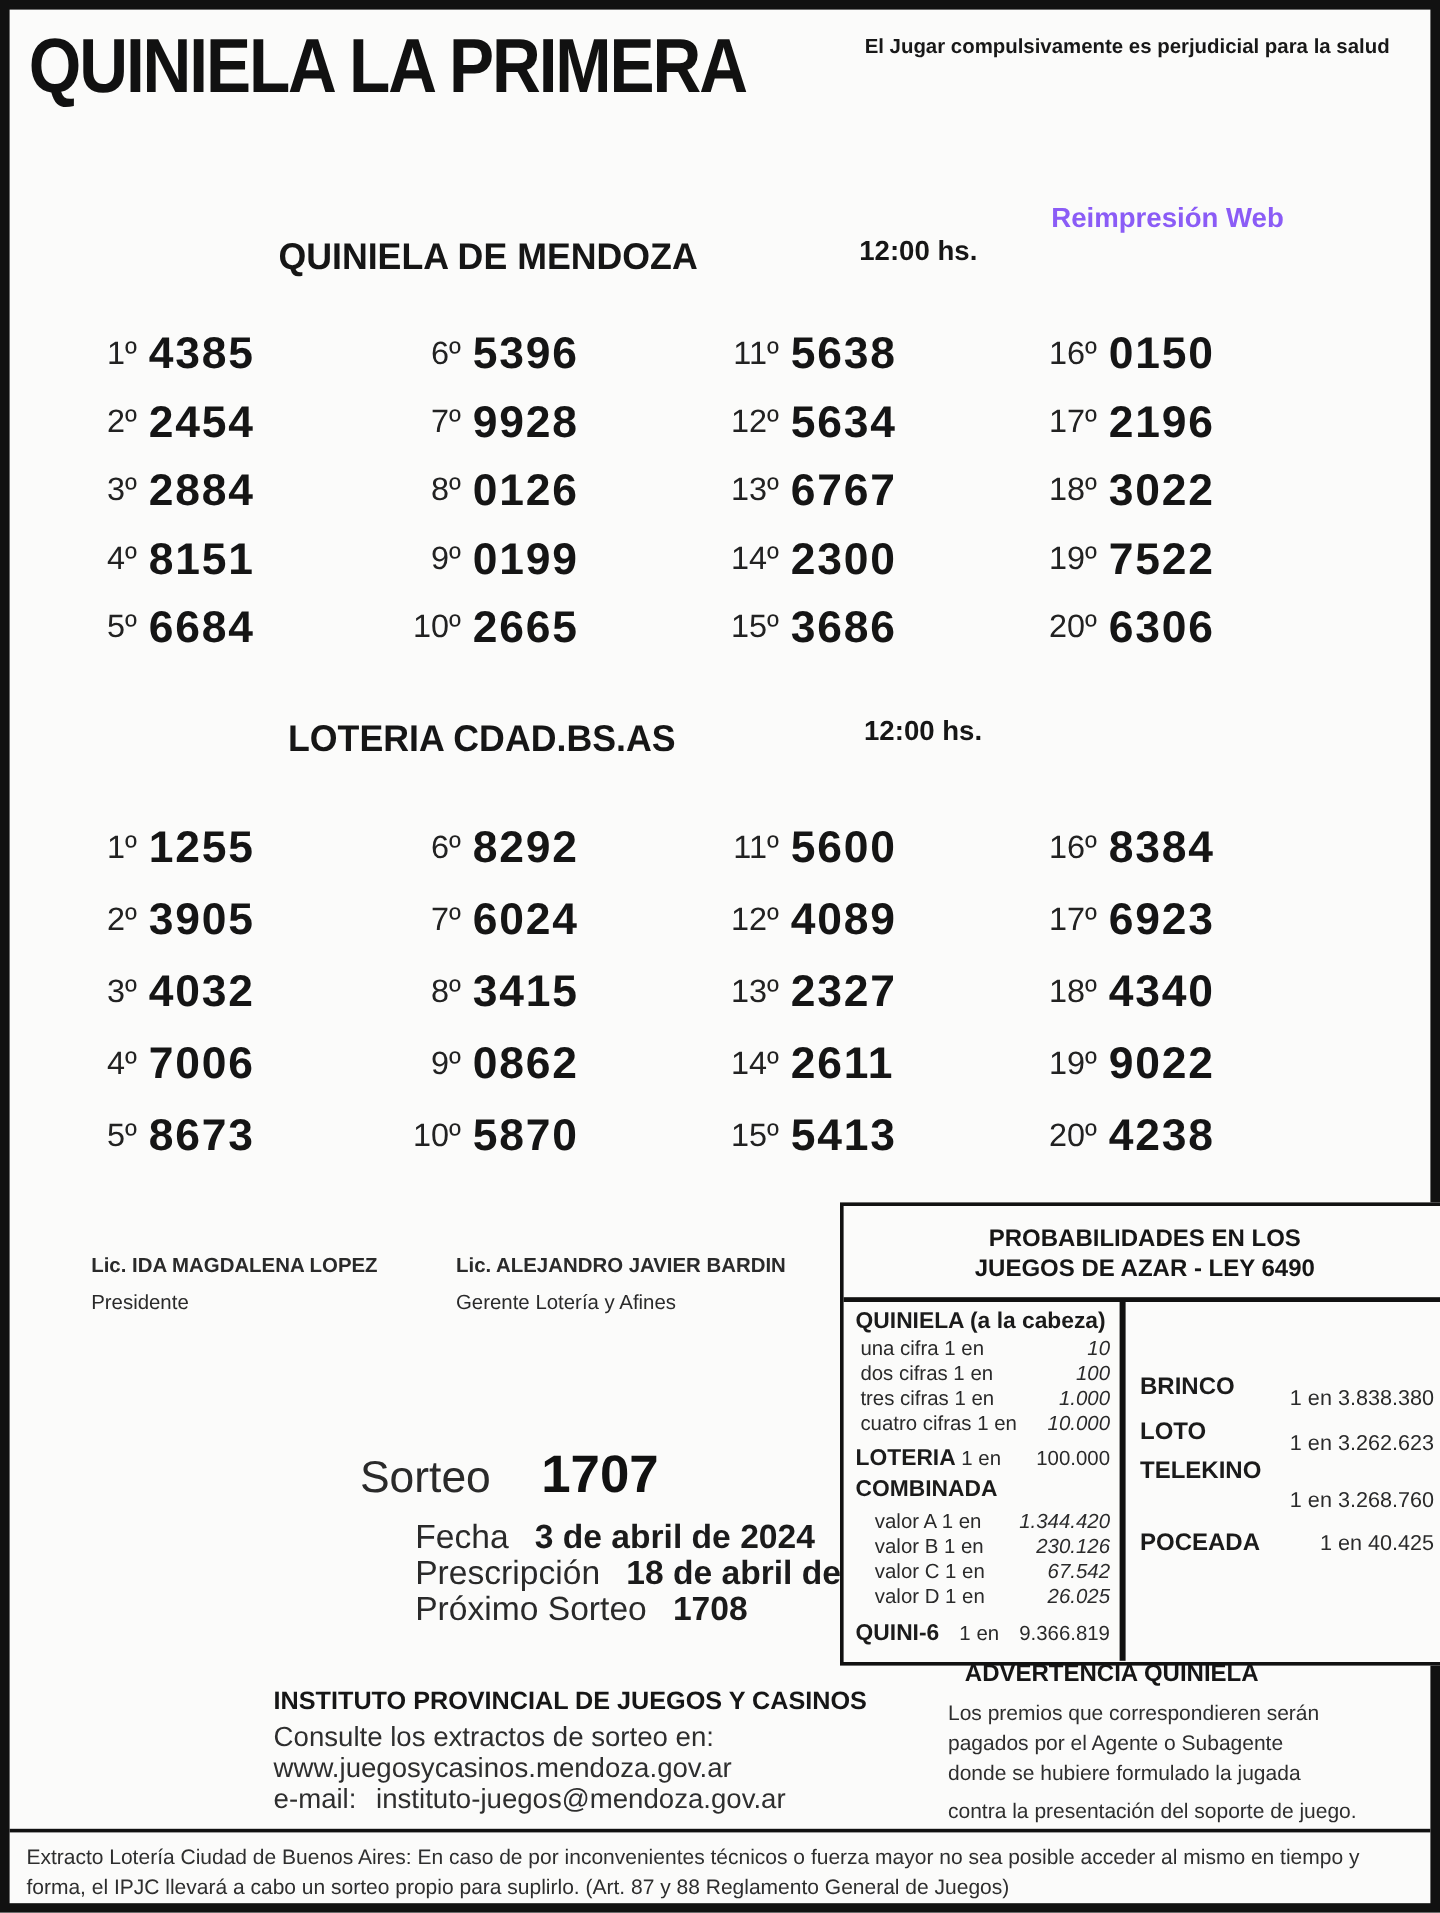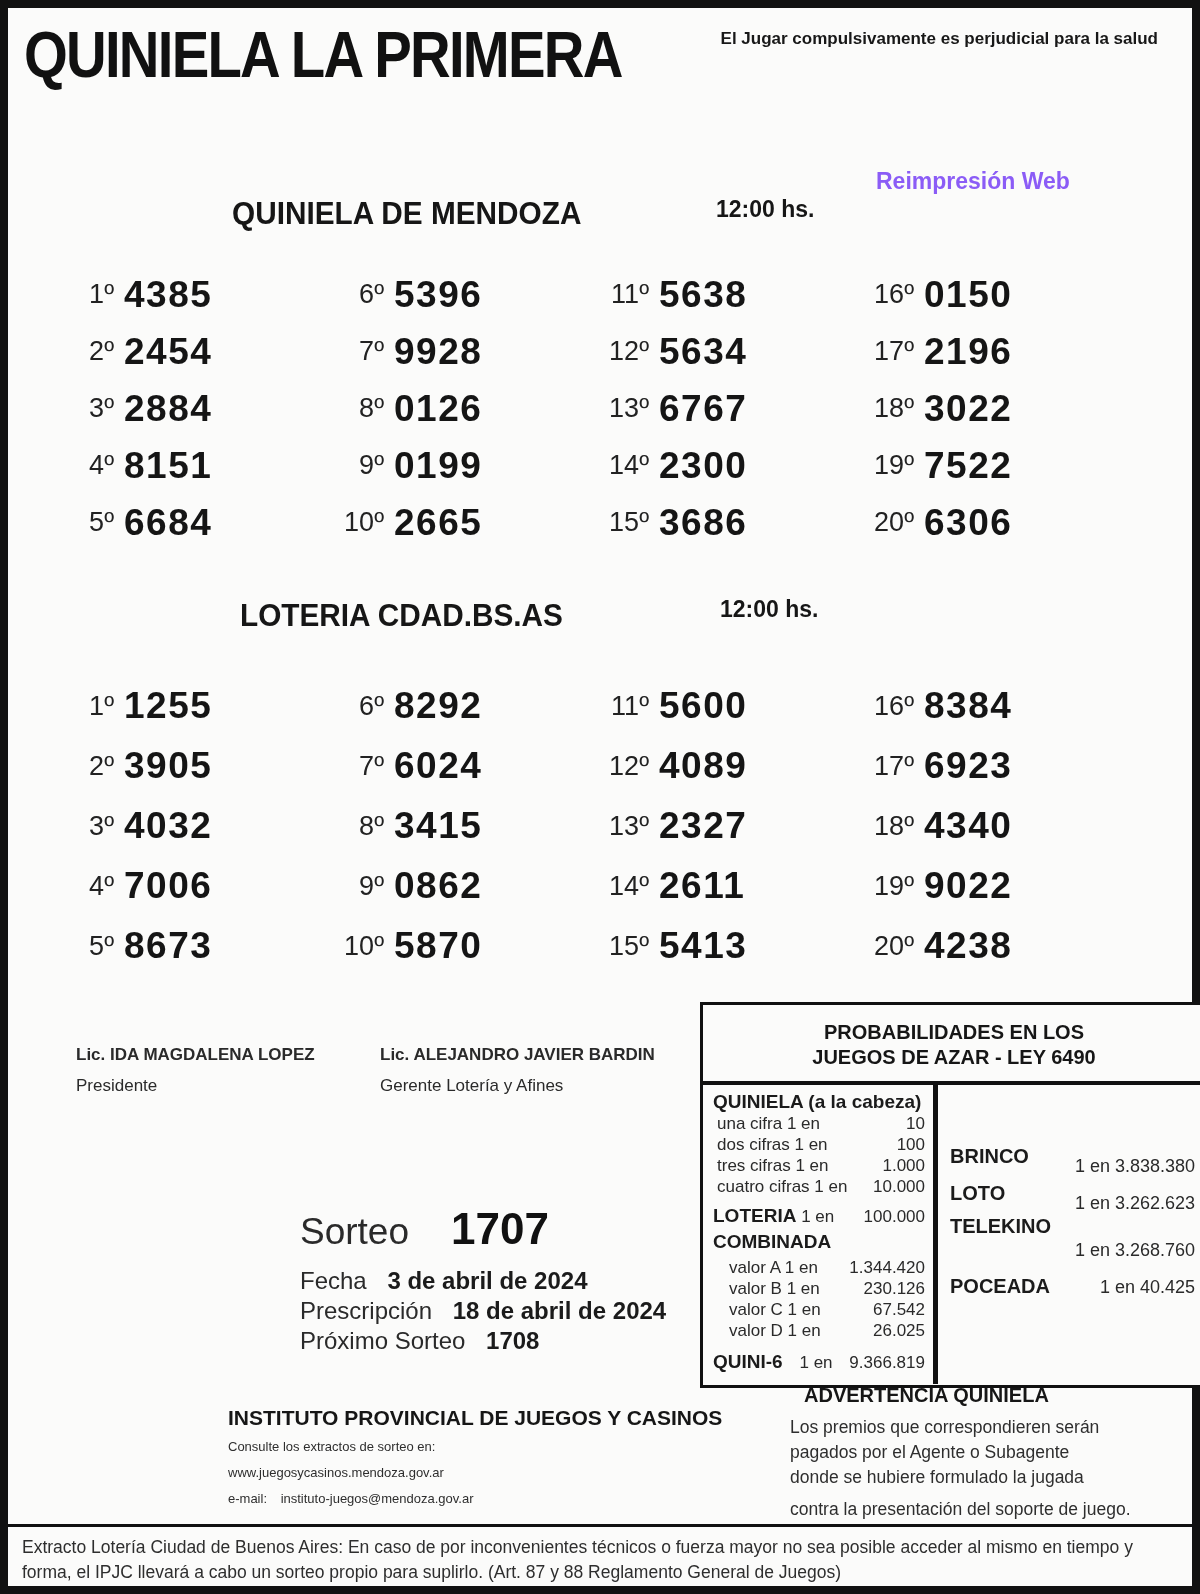--- a/index.html
+++ b/index.html
@@ -37,50 +37,50 @@
 
   .sig-name { font-size:17px; font-weight:700; color:#2a2a2a; }
   .sig-role { font-size:17px; color:#2a2a2a; }
   .sig1-name { left:68px; top:1037px; } .sig1-role { left:68px; top:1068px; }
   .sig2-name { left:372px; top:1037px; } .sig2-role { left:372px; top:1068px; }
 
   .draw-block { left:292px; top:1196px; }
   .draw-title { display:flex; align-items:baseline; gap:42px; margin-bottom:12px; }
   .draw-title .lbl { font-size:37px; color:#2a2a2a; }
   .draw-title .no { font-size:44px; font-weight:700; color:#111; }
-  .draw-row { font-size:24px; line-height:30px; color:#2a2a2a; }
+  .draw-row { font-size:28px; line-height:30px; color:#2a2a2a;margin-left:46px; }
   .draw-row .lbl { margin-right:14px; }
   .draw-row .val { font-weight:700; color:#1b1b1b; }
 
   .prob-box { left:692px; top:994px; width:508px; height:386px; border:3px solid #111; background:#fbfbfa; }
   .prob-head { height:80px; border-bottom:4px solid #111; text-align:center; padding-top:15px;
                font-size:20px; font-weight:700; line-height:25px; color:#161616; }
   .prob-body { display:flex; height:299px; }
   .prob-left { width:235px; border-right:5px solid #111; padding:6px 8px 4px 10px; }
   .prob-right { flex:1; padding:4px 10px 4px 12px; }
   .p-bold { font-size:19px; font-weight:700; color:#1b1b1b; }
   .p-row { display:flex; justify-content:space-between; font-size:17px; line-height:21px; color:#2a2a2a; padding-left:4px; }
   .p-row.indent { padding-left:16px; }
-  .p-row .v { text-align:right; }
+  .p-row .v { text-align:right;font-style:italic; }
   .p-inline { display:flex; justify-content:space-between; align-items:baseline; font-size:17px; color:#2a2a2a; }
   .mt4 { margin-top:4px; } .mt8 { margin-top:8px; } .mt10 { margin-top:10px; } .mt14 { margin-top:14px; }
   .game { display:flex; justify-content:space-between; align-items:baseline; }
   .game .gname { font-size:20px; font-weight:700; color:#1b1b1b; }
   .game .gval { font-size:18px; color:#2a2a2a; }
   .game.low .gval { position:relative; top:9px; }
   .gval-line { text-align:right; font-size:18px; color:#2a2a2a; margin-top:2px; }
 
   .advert { left:782px; top:1376px; width:400px; }
   .advert-title { font-size:20px; font-weight:700; color:#161616; padding-left:14px; margin-bottom:8px; }
   .advert-line { font-size:17.5px; line-height:25px; color:#2e2e2e; }
   .advert-line.gap { margin-top:7px; }
 
   .inst { left:220px; top:1398px; }
   .inst-title { font-size:21px; font-weight:700; color:#161616; margin-bottom:4px; }
-  .inst-line { font-size:13px; line-height:26px; color:#2e2e2e; }
+  .inst-line { font-size:23px; line-height:26px; color:#2e2e2e; }
   .inst-line .lbl { margin-right:10px; }
 
   .footer-sep { left:0; right:0; top:1516px; height:3px; background:#111; }
   .footer-text { left:14px; top:1527px; width:1150px; font-size:17.5px; line-height:25px; color:#2e2e2e; }
 </style>
 </head>
 <body>
 
 <div class="page">
 

